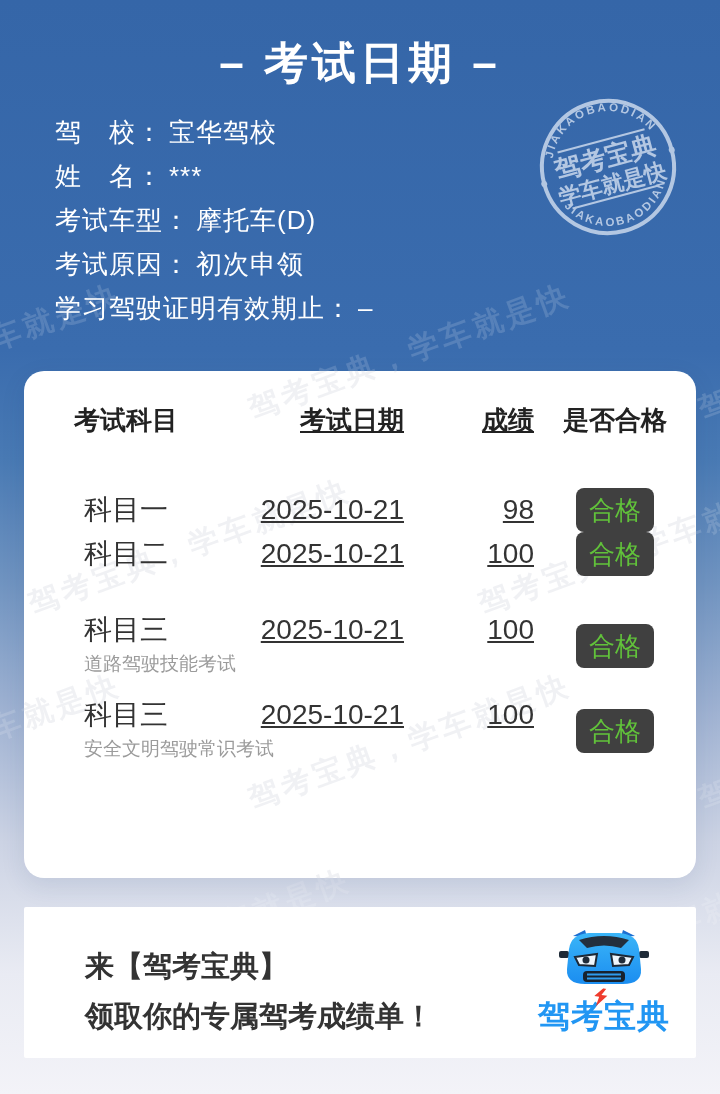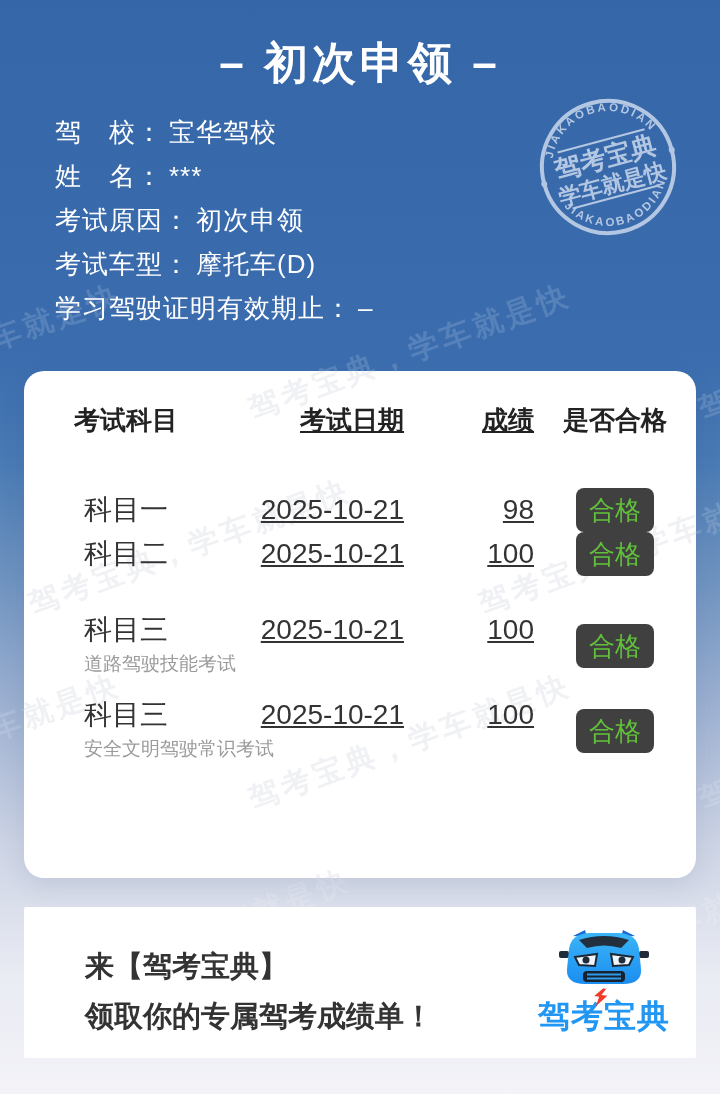--- a/index.html
+++ b/index.html
@@ -73,34 +73,34 @@
     <span class="wm-item" style="left: 700px; top: 390px;">驾考宝典，学车就是快</span>
     <span class="wm-item" style="left: 30px; top: 585px;">驾考宝典，学车就是快</span>
     <span class="wm-item" style="left: 480px; top: 585px;">驾考宝典，学车就是快</span>
     <span class="wm-item" style="left: -200px; top: 780px;">驾考宝典，学车就是快</span>
     <span class="wm-item" style="left: 250px; top: 780px;">驾考宝典，学车就是快</span>
     <span class="wm-item" style="left: 700px; top: 780px;">驾考宝典，学车就是快</span>
     <span class="wm-item" style="left: 30px; top: 975px;">驾考宝典，学车就是快</span>
     <span class="wm-item" style="left: 480px; top: 975px;">驾考宝典，学车就是快</span>
   </div>
 
-<h1 class="title">– 初次申领 –</h1>
+<h1 class="title">– 考试日期 –</h1>
 
 <div class="info">
   <div class="info-line">
     <span class="lab">驾　校：</span><span class="val">宝华驾校</span>
   </div>
   <div class="info-line">
     <span class="lab">姓　名：</span><span class="val">***</span>
   </div>
   <div class="info-line">
+    <span class="lab">考试车型：</span><span class="val">摩托车(D)</span>
+  </div>
+  <div class="info-line">
     <span class="lab">考试原因：</span><span class="val">初次申领</span>
-  </div>
-  <div class="info-line">
-    <span class="lab">考试车型：</span><span class="val">摩托车(D)</span>
   </div>
   <div class="info-line">
     <span class="lab">学习驾驶证明有效期止：</span><span class="val">–</span>
   </div>
 </div>
 
 <svg class="stamp" viewBox="0 0 150 150">
   <defs>
     <path id="arcTop" d="M 19,75 A 56,56 0 1 1 131,75"></path>
     <path id="arcBot" d="M 16,75 A 59,59 0 0 0 134,75"></path>

